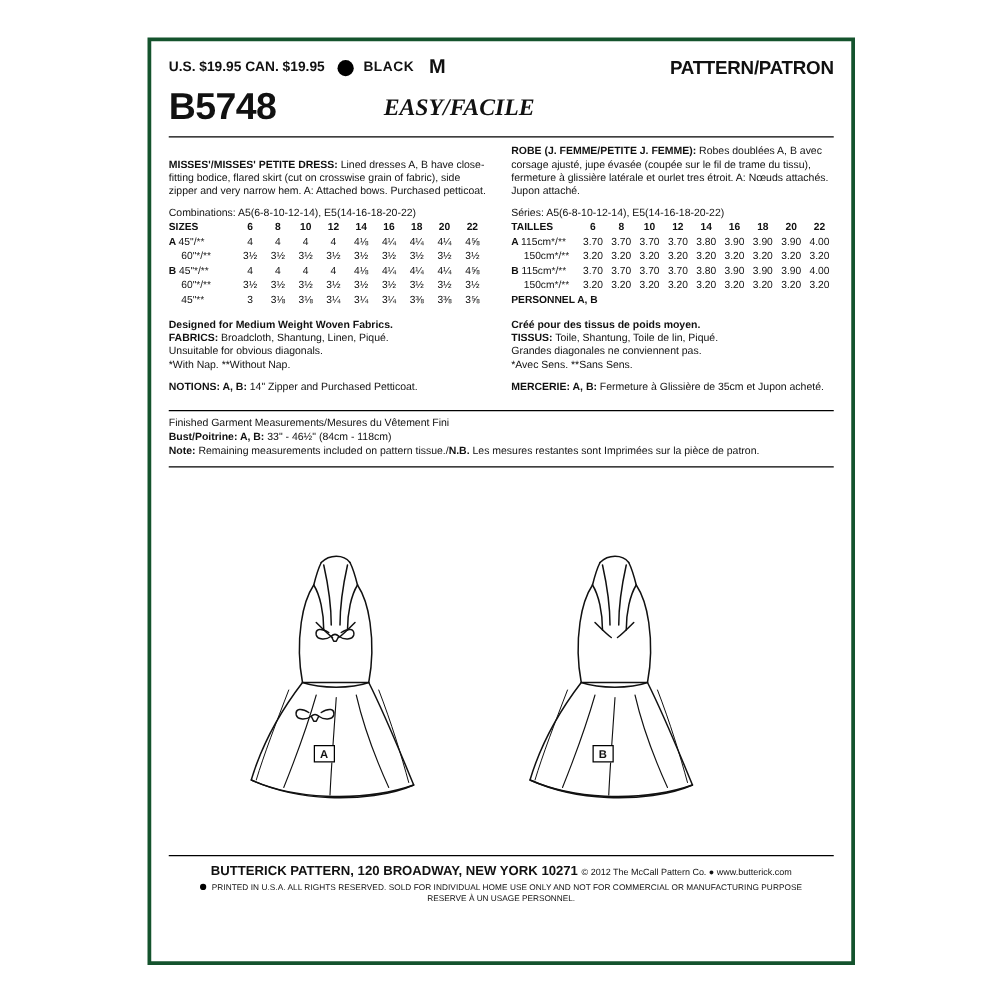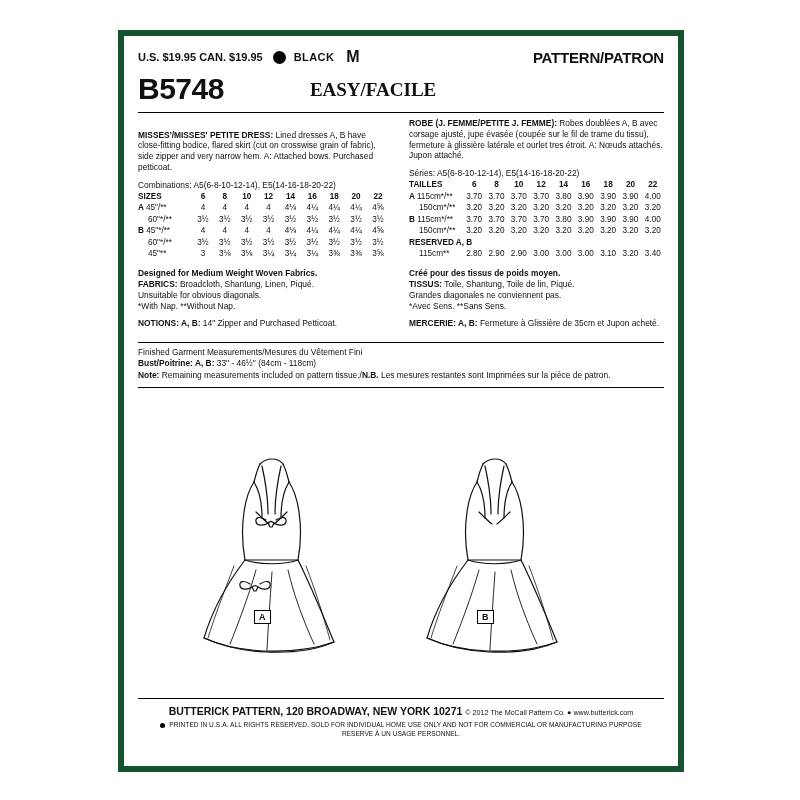--- a/index.html
+++ b/index.html
@@ -4,36 +4,36 @@
 <style>
   html,body{margin:0;padding:0;}
   body{
     width:800px;height:800px;background:#ffffff;
     font-family:"Liberation Sans", sans-serif;
     color:#111;
     -webkit-font-smoothing:antialiased;
   }
   .page{
     position:absolute;left:118px;top:30px;width:566px;height:742px;
-    border:6px solid #14532d;background:#fff;box-sizing:border-box;
+    border:3px solid #14532d;background:#fff;box-sizing:border-box;
   }
   .inner{position:absolute;left:14px;top:12px;right:14px;bottom:10px;}
 
   
   .toprow{display:flex;align-items:center;height:18px;font-size:11px;font-weight:bold;}
   .toprow .price{letter-spacing:0;}
   .dot{width:13px;height:13px;border-radius:50%;background:#000;margin:0 8px 0 10px;display:inline-block;}
   .black{font-size:11px;font-weight:bold;letter-spacing:.4px;}
   .sizeM{font-size:16px;font-weight:bold;margin-left:12px;}
   .patpat{margin-left:auto;font-size:15px;font-weight:bold;letter-spacing:-.2px;}
 
   
   .titlerow{display:flex;align-items:center;margin-top:6px;height:34px;}
   .bnum{font-size:30px;font-weight:bold;letter-spacing:-.5px;line-height:1;}
-  .easy{font-family:"Liberation Serif",serif;font-weight:bold;font-size:19px;margin-left:86px;line-height:1;}
+  .easy{font-family:"Liberation Serif",serif;font-style:italic;font-weight:bold;font-size:19px;margin-left:86px;line-height:1;}
 
   .rule{border-top:1px solid #000;margin-top:6px;}
 
   
   .cols{display:flex;margin-top:5px;align-items:flex-end;}
   .col{width:50%;box-sizing:border-box;font-size:8.4px;line-height:1.28;}
   .col.left{padding-right:12px;}
   .col.right{padding-left:8px;}
   b{font-weight:bold;}
   .para{margin-bottom:7px;}
@@ -245,33 +245,21 @@
             <td class="num">3.20</td>
             <td class="num">3.20</td>
             <td class="num">3.20</td>
             <td class="num">3.20</td>
             <td class="num">3.20</td>
             <td class="num">3.20</td>
             <td class="num">3.20</td>
             <td class="num">3.20</td>
           </tr>
           <tr>
-            <td class="lbl" colspan="10">RESERVED A, B</td>
-          </tr>
-          <tr>
-            <td class="lbl2"><span style="display:inline-block;width:10px"></span><span>115cm**</span></td>
-            <td class="num">2.80</td>
-            <td class="num">2.90</td>
-            <td class="num">2.90</td>
-            <td class="num">3.00</td>
-            <td class="num">3.00</td>
-            <td class="num">3.00</td>
-            <td class="num">3.10</td>
-            <td class="num">3.20</td>
-            <td class="num">3.40</td>
+            <td class="lbl" colspan="10">PERSONNEL A, B</td>
           </tr>
         </tbody>
           </table>
 
         <div class="para" style="margin-top:8px">
           <b>Créé pour des tissus de poids moyen.</b><br>
           <b>TISSUS:</b><span> Toile, Shantung, Toile de lin, Piqué.</span><br>
           <span>Grandes diagonales ne conviennent pas.</span><br>
           <span>*Avec Sens. **Sans Sens.</span>
         </div>

